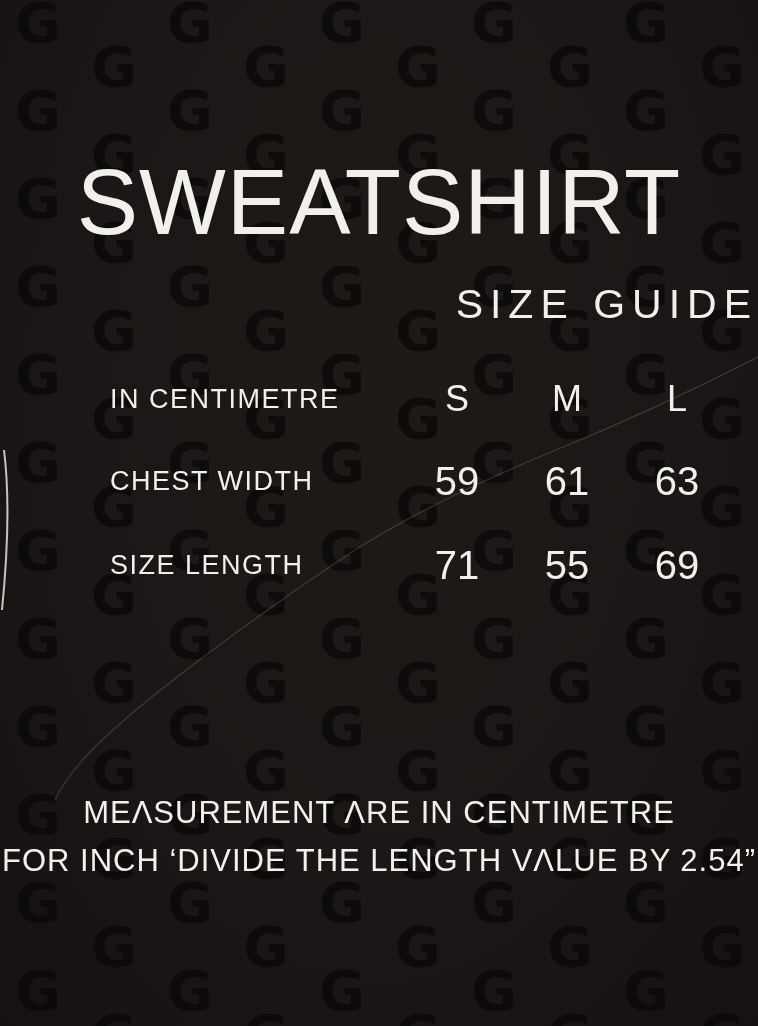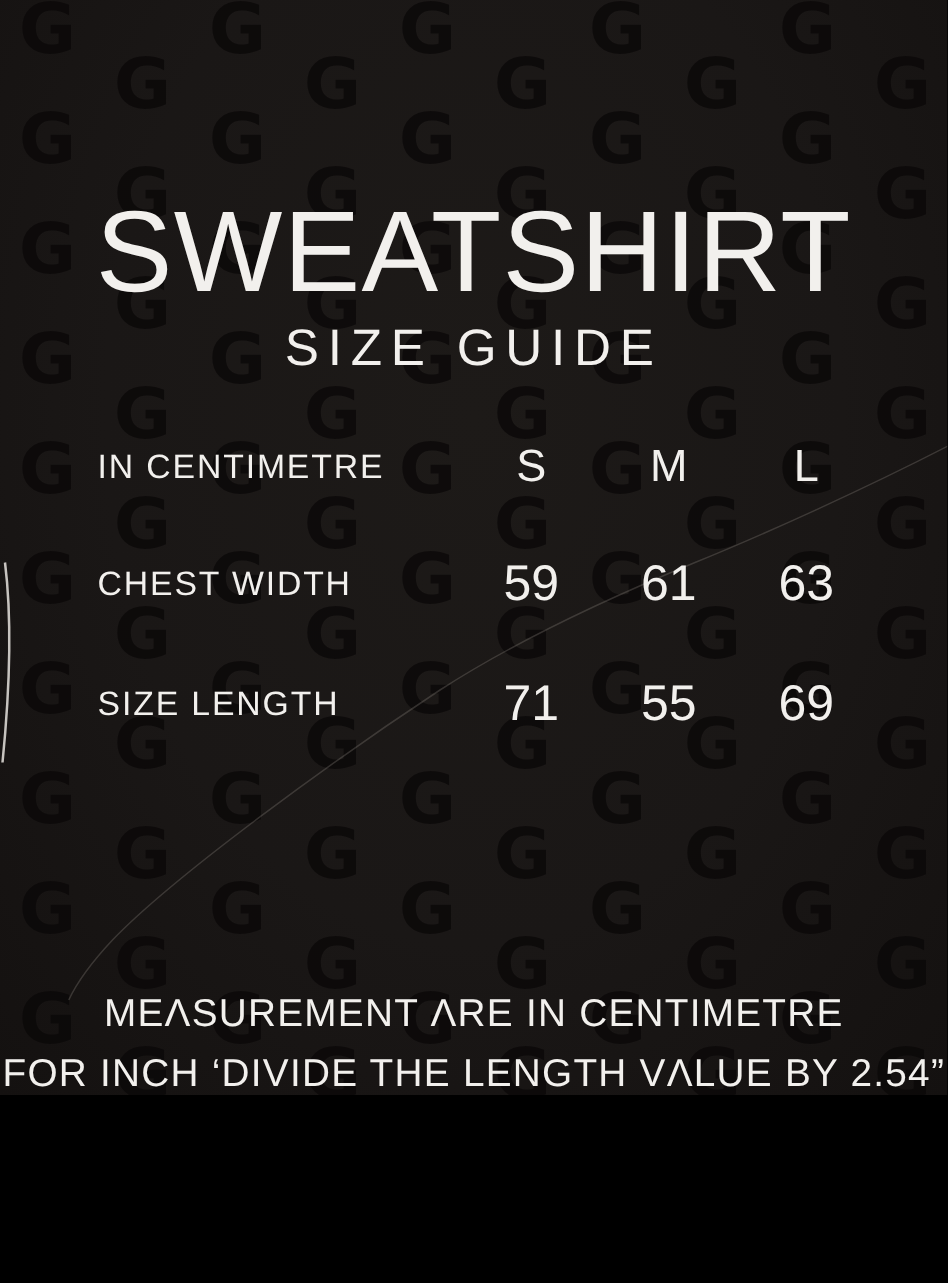--- a/index.html
+++ b/index.html
@@ -1,19 +1,19 @@
 <!DOCTYPE html>
 <html><head>
 <meta charset="utf-8">
 <style>
   html, body { margin: 0; padding: 0; background: #000; }
   .canvas {
     position: relative;
     width: 758px;
-    height: 876px;
+    height: 1026px;
     overflow: hidden;
     background: radial-gradient(ellipse at 50% 38%, #1d1a18 0%, #1a1716 55%, #141110 100%);
     color: #f2f0ed;
     font-family: "Liberation Sans", sans-serif;
     -webkit-font-smoothing: antialiased;
   }
   .bg-svg {
     position: absolute;
     inset: 0;
     width: 758px;
@@ -27,34 +27,34 @@
   .title {
     margin: 0;
     text-align: center;
     font-size: 92px;
     line-height: 1.0;
     font-weight: 400;
     letter-spacing: 1px;
     white-space: nowrap;
   }
   .subtitle {
-    margin: 10px 0 0 0;
-    text-align: center;
+    margin: 36px 0 0 0;
+    text-align: right;
     font-size: 41px;
     line-height: 1.0;
     font-weight: 400;
     letter-spacing: 7px;
     white-space: nowrap;
   }
   .size-table {
     display: grid;
     grid-template-columns: 292px 110px 110px 110px;
-    row-gap: 56px;
+    row-gap: 44px;
     align-items: center;
-    margin: 56px 0 0 78px;
+    margin: 56px 0 0 110px;
     width: 622px;
   }
   .cell { line-height: 1.0; }
   .row-label {
     font-size: 27px;
     letter-spacing: 1.5px;
     text-align: left;
     white-space: nowrap;
   }
   .size-header {

